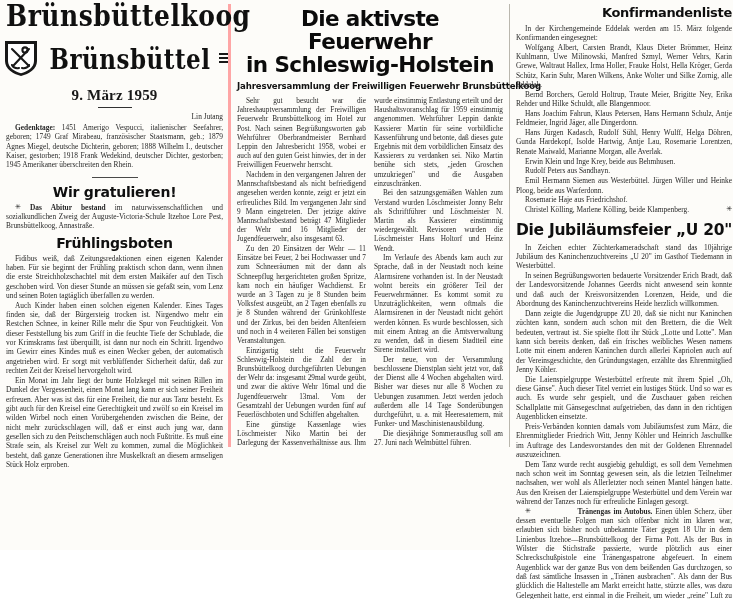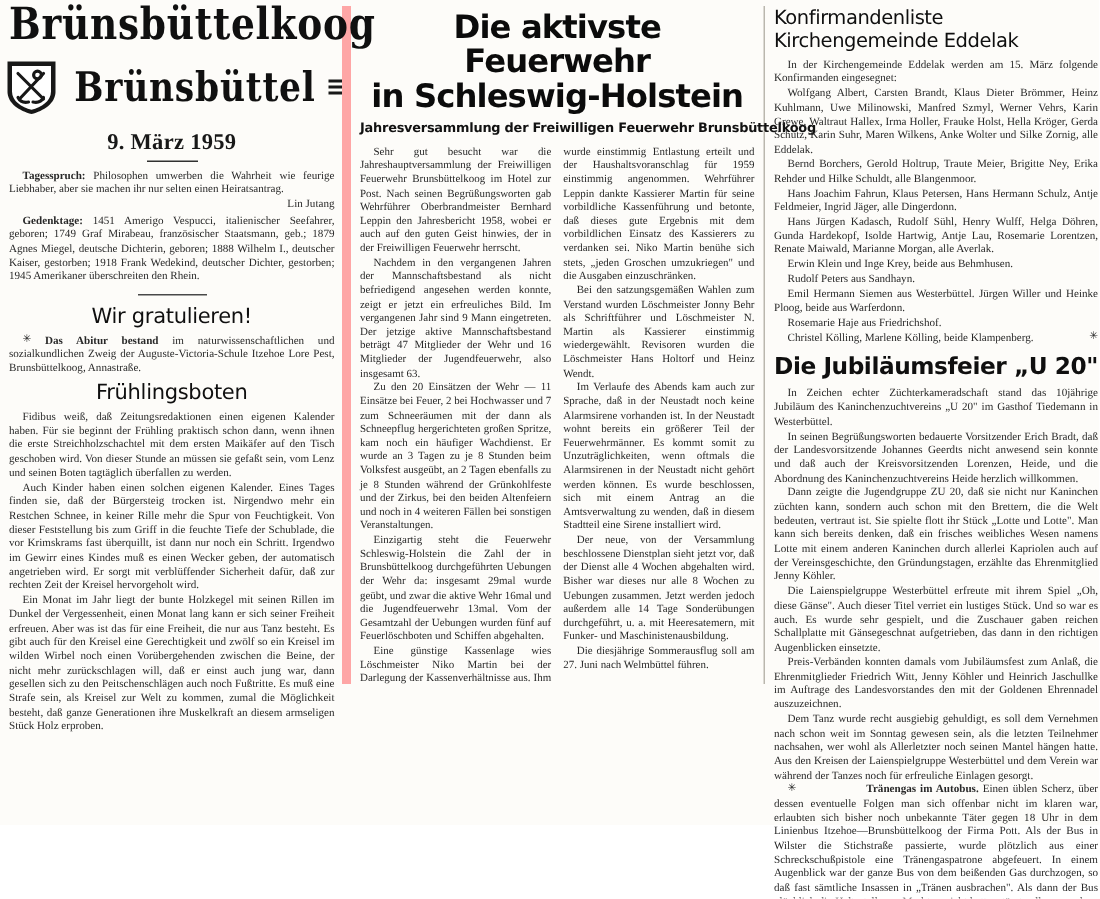--- a/index.html
+++ b/index.html
@@ -25,21 +25,21 @@
   }
   .cols {
     display: flex;
     align-items: flex-start;
     height: 100%;
   }
 
   
   .col-left   { width: 222px; flex: 0 0 222px; padding-right: 5px; box-sizing: border-box; }
   .col-mid    { width: 282px; flex: 0 0 282px; padding: 0 6px; box-sizing: border-box;
-                border-left: 6px solid #fca5a5; border-right: 1px solid #b9b6ad; }
+                border-left: 3px solid #fca5a5; border-right: 1px solid #b9b6ad; }
   .col-right  { width: 222px; flex: 0 0 222px; padding-left: 6px; box-sizing: border-box; }
 
   
   .masthead { text-align: center; padding-top: 2px; }
   .mast-line1, .mast-line2 {
     font-family: "DejaVu Serif", serif;
     font-weight: 700;
     letter-spacing: 0.5px;
     color: #121212;
     line-height: 1;
@@ -79,21 +79,21 @@
   }
   .body-text.indent { text-indent: 9px; }
   .lead-label { font-weight: 700; }
   .attrib { text-align: right; font-size: 7.4px; margin: 0 0 2px 0; color: #2a2a2a; }
 
   .sec-rule { width: 46px; height: 1px; background: #4a4a4a; margin: 7px auto 6px auto; }
 
   .h-local {
     text-align: center;
     font-family: "DejaVu Sans", sans-serif;
-    font-weight: 400;
+    font-weight: 700;
     font-size: 14px;
     margin: 4px 0 3px 0;
     color: #111;
     letter-spacing: -0.2px;
   }
 
   
   .headline {
     text-align: center;
     font-family: "DejaVu Sans", sans-serif;
@@ -116,23 +116,23 @@
   }
   .mid-2col {
     column-count: 2;
     column-gap: 8px;
     column-rule: none;
   }
   .mid-2col .body-text { font-size: 7.3px; }
 
   
   .h-right {
-    text-align: left;
-    font-family: "DejaVu Sans", sans-serif;
-    font-weight: 400;
+    text-align: right;
+    font-family: "DejaVu Sans", sans-serif;
+    font-weight: 700;
     font-size: 13px;
     line-height: 1.12;
     margin: 2px 0 3px 0;
     color: #111;
     letter-spacing: -0.3px;
   }
   .h-jub {
     text-align: center;
     font-family: "DejaVu Sans", sans-serif;
     font-weight: 700;
@@ -177,23 +177,20 @@
               <i></i>
               <i></i>
             </span>
         </div>
         <div class="mast-date">9. März 1959</div>
         <div class="rule-short"></div>
       </div>
 
       <div class="spacer-4"></div>
 
-      <p class="body-text indent">
-        <span class="lead-label">Tagesspruch:</span><span> Philosophen umwerben die Wahrheit wie feurige Liebhaber, aber sie machen ihr nur selten einen Heiratsantrag.</span>
-      </p>
       <p class="attrib">Lin Jutang</p>
 
       <p class="body-text indent">
         <span class="lead-label">Gedenktage:</span><span> 1451 Amerigo Vespucci, italienischer Seefahrer, geboren; 1749 Graf Mirabeau, französischer Staatsmann, geb.; 1879 Agnes Miegel, deutsche Dichterin, geboren; 1888 Wilhelm I., deutscher Kaiser, gestorben; 1918 Frank Wedekind, deutscher Dichter, gestorben; 1945 Amerikaner überschreiten den Rhein.</span>
       </p>
 
       <div class="sec-rule"></div>
 
       <h2 class="h-local">Wir gratulieren!</h2>
       <p class="body-text indent">
@@ -223,42 +220,41 @@
         <p class="body-text indent">Bei den satzungsgemäßen Wahlen zum Verstand wurden Löschmeister Jonny Behr als Schriftführer und Löschmeister N. Martin als Kassierer einstimmig wiedergewählt. Revisoren wurden die Löschmeister Hans Holtorf und Heinz Wendt.</p>
         <p class="body-text indent">Im Verlaufe des Abends kam auch zur Sprache, daß in der Neustadt noch keine Alarmsirene vorhanden ist. In der Neustadt wohnt bereits ein größerer Teil der Feuerwehrmänner. Es kommt somit zu Unzuträglichkeiten, wenn oftmals die Alarmsirenen in der Neustadt nicht gehört werden können. Es wurde beschlossen, sich mit einem Antrag an die Amtsverwaltung zu wenden, daß in diesem Stadtteil eine Sirene installiert wird.</p>
         <p class="body-text indent">Der neue, von der Versammlung beschlossene Dienstplan sieht jetzt vor, daß der Dienst alle 4 Wochen abgehalten wird. Bisher war dieses nur alle 8 Wochen zu Uebungen zusammen. Jetzt werden jedoch außerdem alle 14 Tage Sonderübungen durchgeführt, u. a. mit Heeresatemern, mit Funker- und Maschinistenausbildung.</p>
         <p class="body-text indent">Die diesjährige Sommerausflug soll am 27. Juni nach Welmbüttel führen.</p>
       </div>
     </div>
 
     <div class="col-right">
       <h2 class="h-right">
         <span>Konfirmandenliste</span><br>
-        <span>Kirchengemeinde Eddelak</span>
       </h2>
       <p class="body-text indent">In der Kirchengemeinde Eddelak werden am 15. März folgende Konfirmanden eingesegnet:</p>
       <p class="body-text indent">Wolfgang Albert, Carsten Brandt, Klaus Dieter Brömmer, Heinz Kuhlmann, Uwe Milinowski, Manfred Szmyl, Werner Vehrs, Karin Grewe, Waltraut Hallex, Irma Holler, Frauke Holst, Hella Kröger, Gerda Schütz, Karin Suhr, Maren Wilkens, Anke Wolter und Silke Zornig, alle Eddelak.</p>
       <p class="body-text indent">Bernd Borchers, Gerold Holtrup, Traute Meier, Brigitte Ney, Erika Rehder und Hilke Schuldt, alle Blangenmoor.</p>
       <p class="body-text indent">Hans Joachim Fahrun, Klaus Petersen, Hans Hermann Schulz, Antje Feldmeier, Ingrid Jäger, alle Dingerdonn.</p>
       <p class="body-text indent">Hans Jürgen Kadasch, Rudolf Sühl, Henry Wulff, Helga Döhren, Gunda Hardekopf, Isolde Hartwig, Antje Lau, Rosemarie Lorentzen, Renate Maiwald, Marianne Morgan, alle Averlak.</p>
       <p class="body-text indent">Erwin Klein und Inge Krey, beide aus Behmhusen.</p>
       <p class="body-text indent">Rudolf Peters aus Sandhayn.</p>
       <p class="body-text indent">Emil Hermann Siemen aus Westerbüttel. Jürgen Willer und Heinke Ploog, beide aus Warferdonn.</p>
       <p class="body-text indent">Rosemarie Haje aus Friedrichshof.</p>
       <p class="body-text indent">
         <span>Christel Kölling, Marlene Kölling, beide Klampenberg.</span>
         <span class="end-mark">✳</span>
       </p>
 
       <h2 class="h-jub">Die Jubiläumsfeier „U 20"</h2>
       <p class="body-text indent">In Zeichen echter Züchterkameradschaft stand das 10jährige Jubiläum des Kaninchenzuchtvereins „U 20" im Gasthof Tiedemann in Westerbüttel.</p>
       <p class="body-text indent">In seinen Begrüßungsworten bedauerte Vorsitzender Erich Bradt, daß der Landesvorsitzende Johannes Geerdts nicht anwesend sein konnte und daß auch der Kreisvorsitzenden Lorenzen, Heide, und die Abordnung des Kaninchenzuchtvereins Heide herzlich willkommen.</p>
       <p class="body-text indent">Dann zeigte die Jugendgruppe ZU 20, daß sie nicht nur Kaninchen züchten kann, sondern auch schon mit den Brettern, die die Welt bedeuten, vertraut ist. Sie spielte flott ihr Stück „Lotte und Lotte". Man kann sich bereits denken, daß ein frisches weibliches Wesen namens Lotte mit einem anderen Kaninchen durch allerlei Kapriolen auch auf der Vereinsgeschichte, den Gründungstagen, erzählte das Ehrenmitglied Jenny Köhler.</p>
       <p class="body-text indent">Die Laienspielgruppe Westerbüttel erfreute mit ihrem Spiel „Oh, diese Gänse". Auch dieser Titel verriet ein lustiges Stück. Und so war es auch. Es wurde sehr gespielt, und die Zuschauer gaben reichen Schallplatte mit Gänsegeschnat aufgetrieben, das dann in den richtigen Augenblicken einsetzte.</p>
-      <p class="body-text indent">Preis-Verbänden konnten damals vom Jubiläumsfest zum Anlaß, die Ehrenmitglieder Friedrich Witt, Jenny Köhler und Heinrich Jaschullke im Auftrage des Landesvorstandes den mit der Goldenen Ehrennadel auszuzeichnen.</p>
+      <p class="body-text indent">Preis-Verbänden konnten damals vom Jubiläumsfest zum März, die Ehrenmitglieder Friedrich Witt, Jenny Köhler und Heinrich Jaschullke im Auftrage des Landesvorstandes den mit der Goldenen Ehrennadel auszuzeichnen.</p>
       <p class="body-text indent">Dem Tanz wurde recht ausgiebig gehuldigt, es soll dem Vernehmen nach schon weit im Sonntag gewesen sein, als die letzten Teilnehmer nachsahen, wer wohl als Allerletzter noch seinen Mantel hängen hatte. Aus den Kreisen der Laienspielgruppe Westerbüttel und dem Verein war während der Tanzes noch für erfreuliche Einlagen gesorgt.</p>
 
       <p class="body-text indent">
         <span class="asterisk">✳</span>
         <span class="bold-inline">Tränengas im Autobus.</span><span> Einen üblen Scherz, über dessen eventuelle Folgen man sich offenbar nicht im klaren war, erlaubten sich bisher noch unbekannte Täter gegen 18 Uhr in dem Linienbus Itzehoe—Brunsbüttelkoog der Firma Pott. Als der Bus in Wilster die Stichstraße passierte, wurde plötzlich aus einer Schreckschußpistole eine Tränengaspatrone abgefeuert. In einem Augenblick war der ganze Bus von dem beißenden Gas durchzogen, so daß fast sämtliche Insassen in „Tränen ausbrachen". Als dann der Bus glücklich die Haltestelle am Markt erreicht hatte, stürzte alles, was dazu Gelegenheit hatte, erst einmal in die Freiheit, um wieder „reine" Luft zu genießen. Die Uebeltäter dürften sich kaum überlegt haben, daß ihr Tun leicht ernste Folgen hätte haben können. Möglicherweise wären auch Personen, die gesundheitlich angeschlagen sind, in ernste Gefahr gekommen. Es dürfte ein gutes Ergebnis haben, dürften die vermutlich jugendlichen Täter eine empfindliche Denkzettel wegen Transportgefährdung erhalten.</span>
       </p>
     </div>
 
   </div>
 </div>

